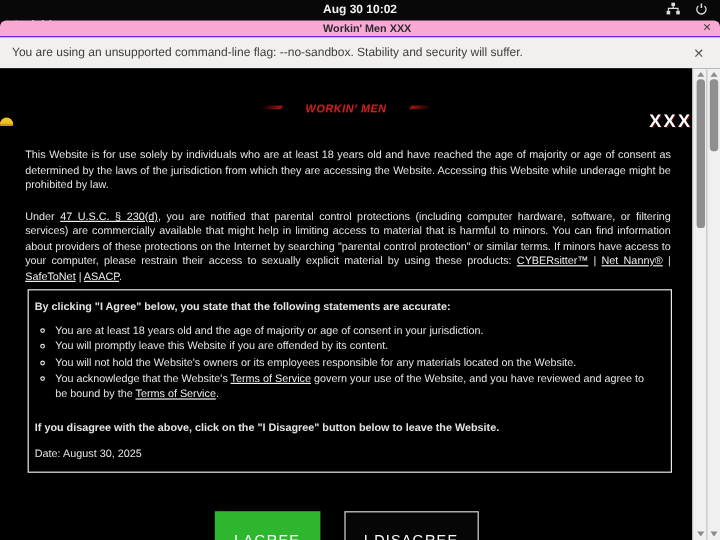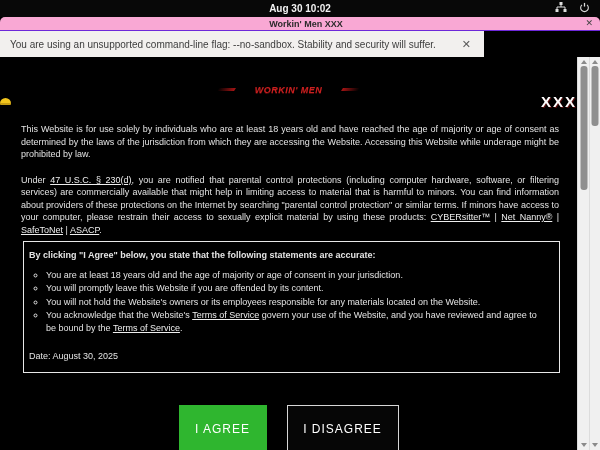--- a/index.html
+++ b/index.html
@@ -19,21 +19,21 @@
   .tb-right{margin-left:auto;display:flex;align-items:center;gap:12px;margin-right:10px;z-index:2;}
 
   
   .titlebar{position:absolute;top:17px;left:0;width:600px;height:14px;background:#f9a8d4;
     border-radius:5px 5px 0 0;display:flex;align-items:center;justify-content:center;
     font-size:9px;font-weight:bold;color:#2b2b2b;border-bottom:1px solid #6d28d9;padding-left:12px;}
   .titlebar .win-close{position:absolute;right:7px;top:1px;font-size:9px;color:#444;
     font-weight:normal;cursor:default;}
 
   
-  .infobar{position:absolute;top:31px;left:0;width:484px;height:26px;background:#f2f0ee;
+  .infobar{position:absolute;top:31px;left:0;width:600px;height:26px;background:#f2f0ee;
     display:flex;align-items:center;justify-content:space-between;
     padding:0 13px 0 10px;font-size:10px;color:#3d3d3d;}
   .infobar .bar-close{color:#5a5a5a;font-size:11px;cursor:default;}
 
   
   .content{position:absolute;top:57px;left:0;width:577px;height:393px;background:#000;
     overflow:hidden;color:#e3e3e3;}
 
   .logo{padding-top:27px;text-align:center;}
   .logo-top{display:flex;align-items:center;justify-content:center;gap:20px;height:11px;}
@@ -146,20 +146,21 @@
   <p class="body-text p2"><span>Under </span><a>47 U.S.C. § 230(d)</a><span>, you are notified that parental control protections (including computer hardware, software, or filtering services) are commercially available that might help in limiting access to material that is harmful to minors. You can find information about providers of these protections on the Internet by searching "parental control protection" or similar terms. If minors have access to your computer, please restrain their access to sexually explicit material by using these products: </span><a>CYBERsitter™</a><span> | </span><a>Net Nanny®</a><span> | </span><a>SafeToNet</a><span> | </span><a>ASACP</a><span>.</span></p>
 
   <div class="agree-box">
     <div class="bx-title">By clicking "I Agree" below, you state that the following statements are accurate:</div>
     <ul>
       <li>You are at least 18 years old and the age of majority or age of consent in your jurisdiction.</li>
       <li>You will promptly leave this Website if you are offended by its content.</li>
       <li>You will not hold the Website's owners or its employees responsible for any materials located on the Website.</li>
       <li><span>You acknowledge that the Website's </span><a>Terms of Service</a><span> govern your use of the Website, and you have reviewed and agree to be bound by the </span><a>Terms of Service</a><span>.</span></li>
     </ul>
+    <div class="bx-warning">If you disagree with the above, click on the "I Disagree" button below to leave the Website.</div>
     <div class="bx-date">Date: August 30, 2025</div>
   </div>
 
   <div class="btn-row">
     <button class="btn btn-agree">I AGREE</button>
     <button class="btn btn-disagree">I DISAGREE</button>
   </div>
 
 </div>
 

